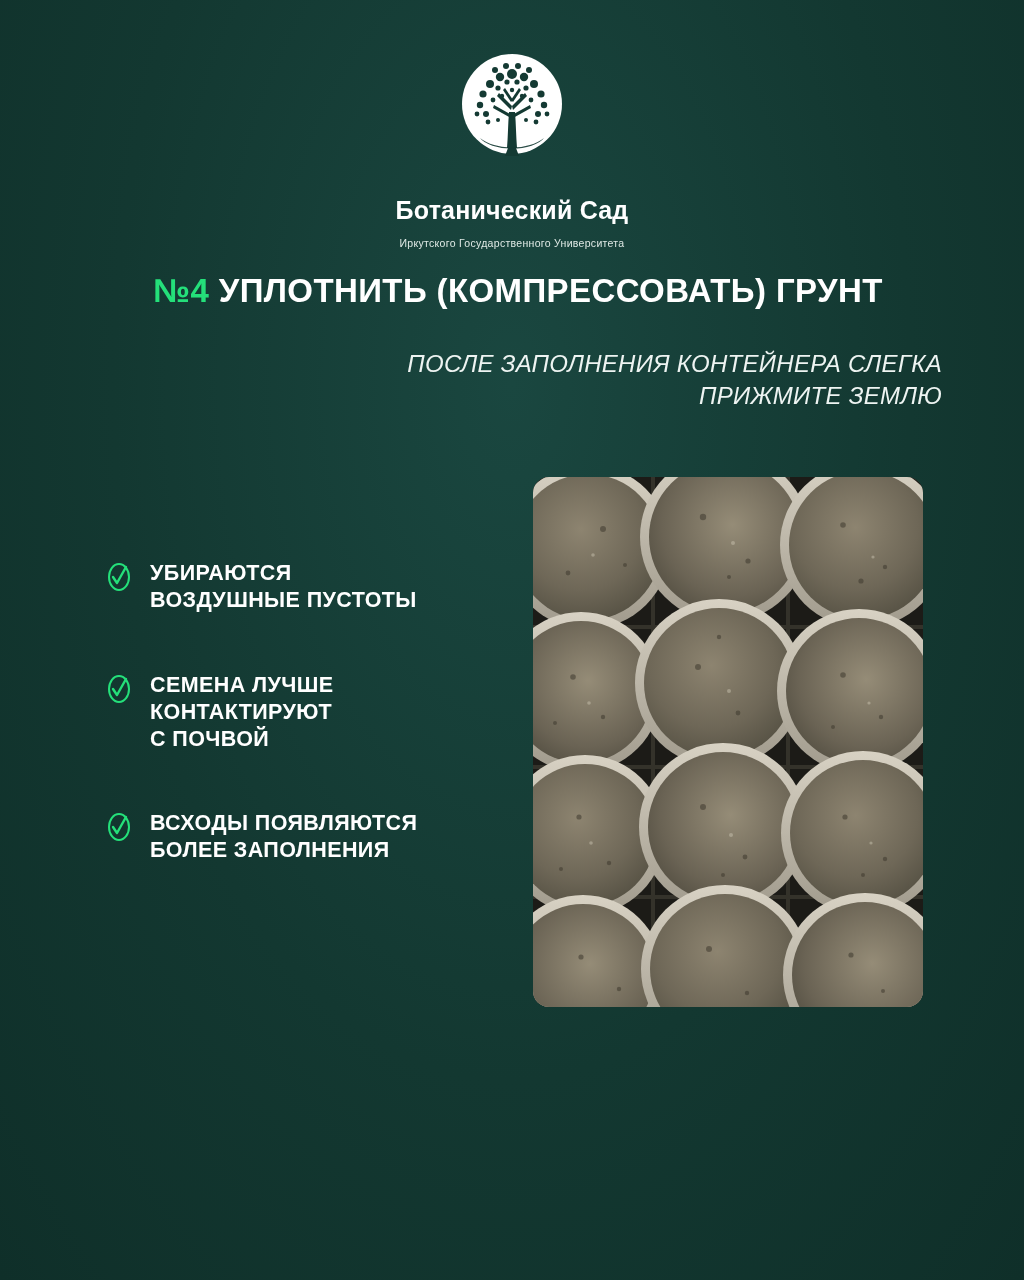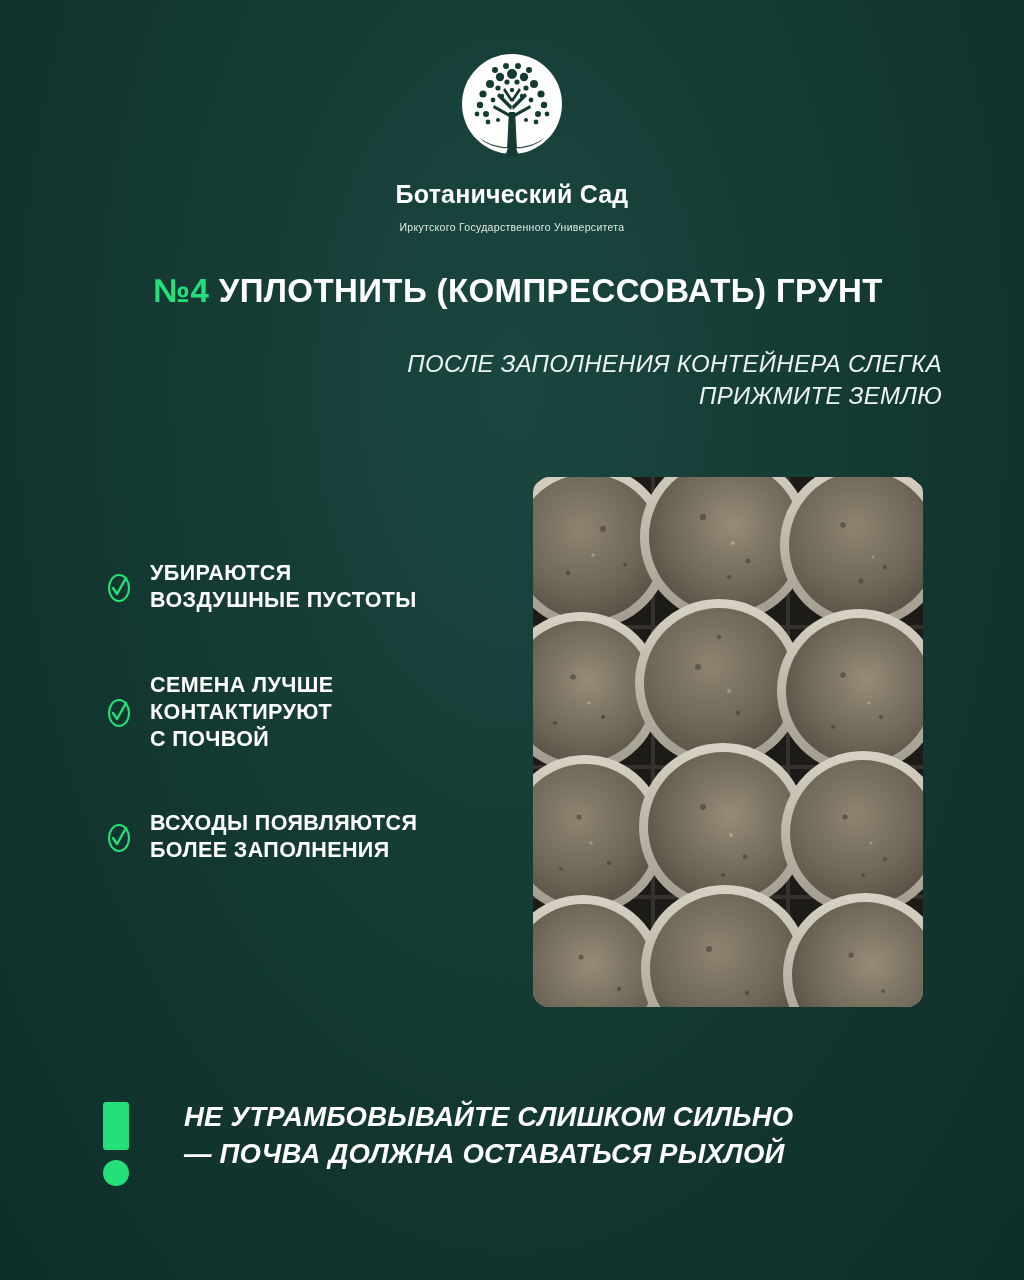--- a/index.html
+++ b/index.html
@@ -30,21 +30,21 @@
     display: flex;
     flex-direction: column;
     align-items: center;
   }
   .logo-mark {
     width: 124px;
     height: 124px;
     display: block;
   }
   .logo-title {
-    margin-top: 4px;
+    margin-top: 20px;
     font-size: 25px;
     font-weight: bold;
     letter-spacing: 0.2px;
     color: #ffffff;
     text-align: left;
   }
   .logo-sub {
     margin-top: 12px;
     font-size: 10.5px;
     letter-spacing: 0.3px;
@@ -88,21 +88,21 @@
 
   
   .bullets {
     position: absolute;
     left: 104px;
     top: 560px;
     width: 420px;
   }
   .bullet {
     display: flex;
-    align-items: center;
+    align-items: flex-start;
     margin-bottom: 58px;
   }
   .bullet-check {
     flex: 0 0 auto;
     width: 30px;
     height: 30px;
     margin-right: 16px;
     margin-top: 2px;
   }
   .bullet-text {
@@ -379,22 +379,14 @@
         <circle cx="56" cy="226" r="1.8"></circle>
           <circle cx="196" cy="214" r="2"></circle>
           <circle cx="336" cy="226" r="1.6"></circle>
         <circle cx="58" cy="366" r="1.8"></circle>
           <circle cx="198" cy="358" r="2"></circle>
           <circle cx="338" cy="366" r="1.6"></circle>
       </g>
     </svg>
   </div>
 
-  <div class="footer">
-    <span class="excl">
-      <span class="excl-bar"></span>
-      <span class="excl-dot"></span>
-    </span>
-    <span class="footer-text">НЕ УТРАМБОВЫВАЙТЕ СЛИШКОМ СИЛЬНО
-— ПОЧВА ДОЛЖНА ОСТАВАТЬСЯ РЫХЛОЙ</span>
-  </div>
 
 </div>
 
 </body></html>

